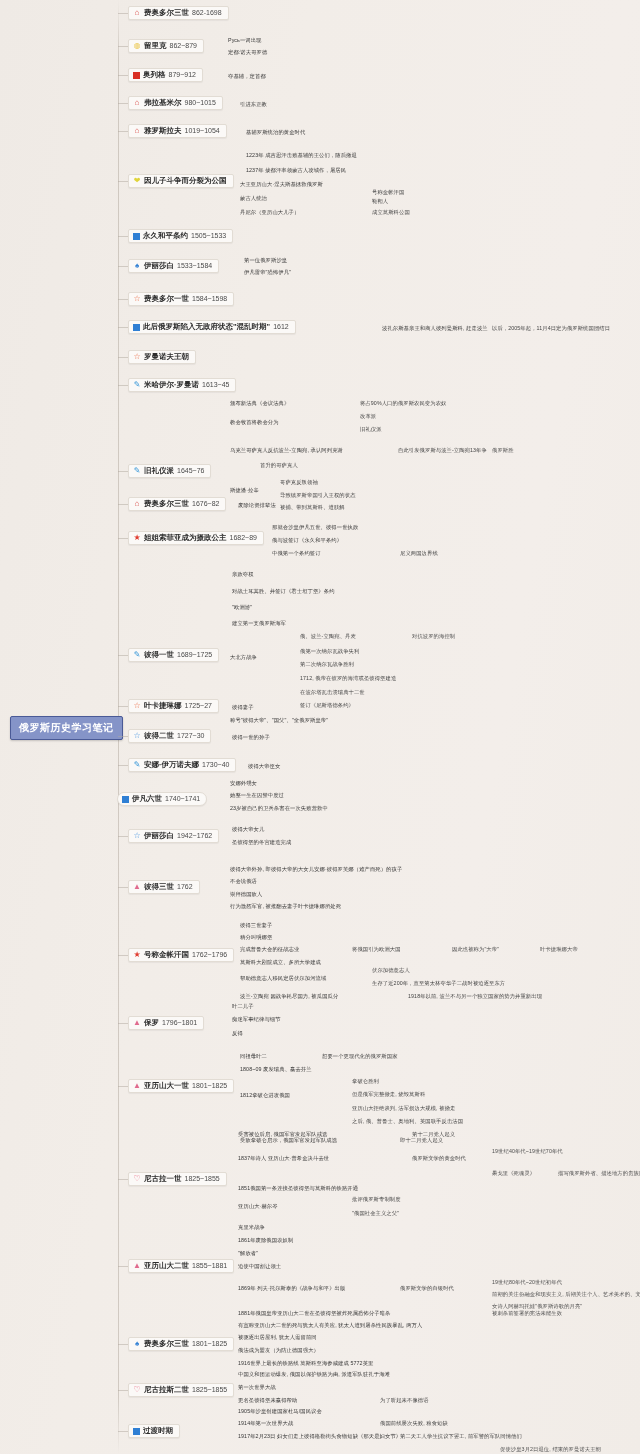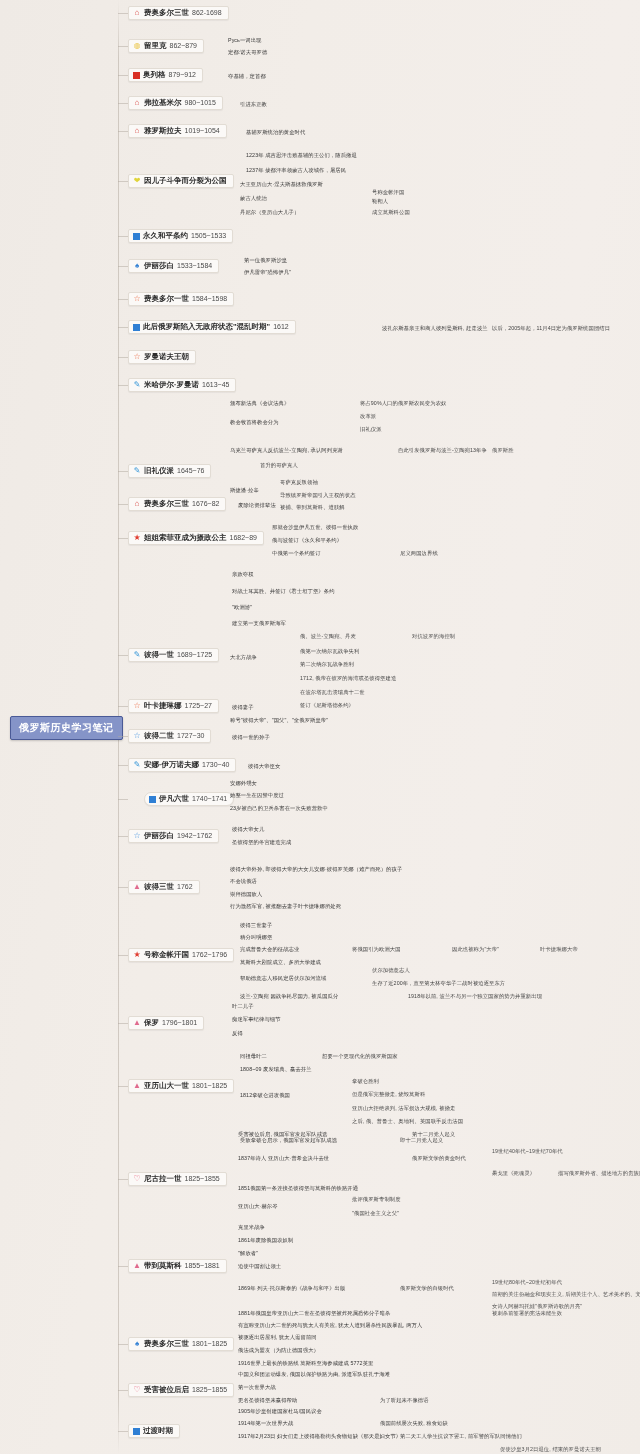--- a/index.html
+++ b/index.html
@@ -300,21 +300,21 @@
       </div>
       <div class="leaf lv2" style="left: 232px; top: 734px;">彼得一世的孙子</div>
       <div class="lv1-connector" style="top: 765px; width: 10px;"></div>
       <div class="node1" style="left: 128px; top: 758px;">
         <span class="ico ico-pen">✎</span>
         <span class="n1-label">安娜·伊万诺夫娜</span>
         <span class="n1-dates">1730~40</span>
       </div>
       <div class="leaf lv2" style="left: 248px; top: 763px;">彼得大帝侄女</div>
       <div class="lv1-connector" style="top: 799px; width: 10px;"></div>
-      <div class="node1" style="left: 144px; top: 792px; border-radius: 7px;">
+      <div class="node1" style="left: 117px; top: 792px; border-radius: 7px;">
         <span class="sq sq-blue"></span>
         <span class="n1-label">伊凡六世</span>
         <span class="n1-dates">1740~1741</span>
       </div>
       <div class="leaf lv2" style="left: 230px; top: 780px;">安娜外甥女</div>
       <div class="leaf lv2" style="left: 230px; top: 792px;">她整一生在囚禁中度过</div>
       <div class="leaf lv2" style="left: 230px; top: 805px;">23岁被自己的卫兵杀害在一次失败营救中</div>
       <div class="lv1-connector" style="top: 836px; width: 10px;"></div>
       <div class="node1" style="left: 128px; top: 829px;">
         <span class="ico ico-star-blue">☆</span>
@@ -389,21 +389,21 @@
       <div class="leaf lv3" style="left: 412px; top: 1155px;">俄罗斯文学的黄金时代</div>
       <div class="leaf lv4" style="left: 492px; top: 1170px;">果戈里《死魂灵》</div>
       <div class="leaf lv4" style="left: 558px; top: 1170px;">描写俄罗斯外省、描述地方的贵族团结和地主阶级的多面</div>
       <div class="leaf lv2" style="left: 238px; top: 1185px;">1851俄国第一条连接圣彼得堡与莫斯科的铁路开通</div>
       <div class="leaf lv2" style="left: 238px; top: 1203px;">亚历山大·赫尔岑</div>
       <div class="leaf lv3" style="left: 352px; top: 1196px;">批评俄罗斯专制制度</div>
       <div class="leaf lv3" style="left: 352px; top: 1210px;">"俄国社会主义之父"</div>
       <div class="lv1-connector" style="top: 1266px; width: 10px;"></div>
       <div class="node1" style="left: 128px; top: 1259px;">
         <span class="ico ico-tri-pink">▲</span>
-        <span class="n1-label">带到莫斯科</span>
+        <span class="n1-label">亚历山大二世</span>
         <span class="n1-dates">1855~1881</span>
       </div>
       <div class="leaf lv2" style="left: 238px; top: 1224px;">克里米战争</div>
       <div class="leaf lv2" style="left: 238px; top: 1237px;">1861年废除俄国农奴制</div>
       <div class="leaf lv2" style="left: 238px; top: 1250px;">"解放者"</div>
       <div class="leaf lv2" style="left: 238px; top: 1263px;">迫使中国割让领土</div>
       <div class="leaf lv2" style="left: 238px; top: 1285px;">1869年 列夫·托尔斯泰的《战争与和平》出版</div>
       <div class="leaf lv3" style="left: 400px; top: 1285px;">俄罗斯文学的白银时代</div>
       <div class="leaf lv4" style="left: 492px; top: 1279px;">19世纪80年代~20世纪初年代</div>
       <div class="leaf lv4" style="left: 492px; top: 1291px;">前期的关注份融金和现实主义, 后期关注个人、艺术美术的、文化艺术和各作者</div>
@@ -416,21 +416,21 @@
         <span class="n1-label">费奥多尔三世</span>
         <span class="n1-dates">1801~1825</span>
       </div>
       <div class="leaf lv2" style="left: 238px; top: 1322px;">有宣称亚历山大二世的死与犹太人有关应, 犹太人遭到屠杀性民族暴乱, 两万人</div>
       <div class="leaf lv2" style="left: 238px; top: 1334px;">被驱逐出居屋利, 犹太人需留前同</div>
       <div class="leaf lv2" style="left: 238px; top: 1347px;">俄法成为盟友（为防止德国强大）</div>
       <div class="leaf lv2" style="left: 238px; top: 1360px;">1916世界上最长的铁路线 莫斯科至海参威建成 5772英里</div>
       <div class="lv1-connector" style="top: 1390px; width: 10px;"></div>
       <div class="node1" style="left: 128px; top: 1383px;">
         <span class="ico ico-heart">♡</span>
-        <span class="n1-label">受害被位后启</span>
+        <span class="n1-label">尼古拉斯二世</span>
         <span class="n1-dates">1825~1855</span>
       </div>
       <div class="leaf lv2" style="left: 238px; top: 1371px;">中国义和团运动爆发, 俄国以保护铁路为由, 派遣军队驻扎于海滩</div>
       <div class="leaf lv2" style="left: 238px; top: 1384px;">第一次世界大战</div>
       <div class="leaf lv2" style="left: 238px; top: 1397px;">更名圣彼得堡来赢得帮助</div>
       <div class="leaf lv3" style="left: 380px; top: 1397px;">为了听起来不像德语</div>
       <div class="lv1-connector" style="top: 1431px; width: 10px;"></div>
       <div class="node1" style="left: 128px; top: 1424px;">
         <span class="sq sq-blue"></span>
         <span class="n1-label">过渡时期</span>

